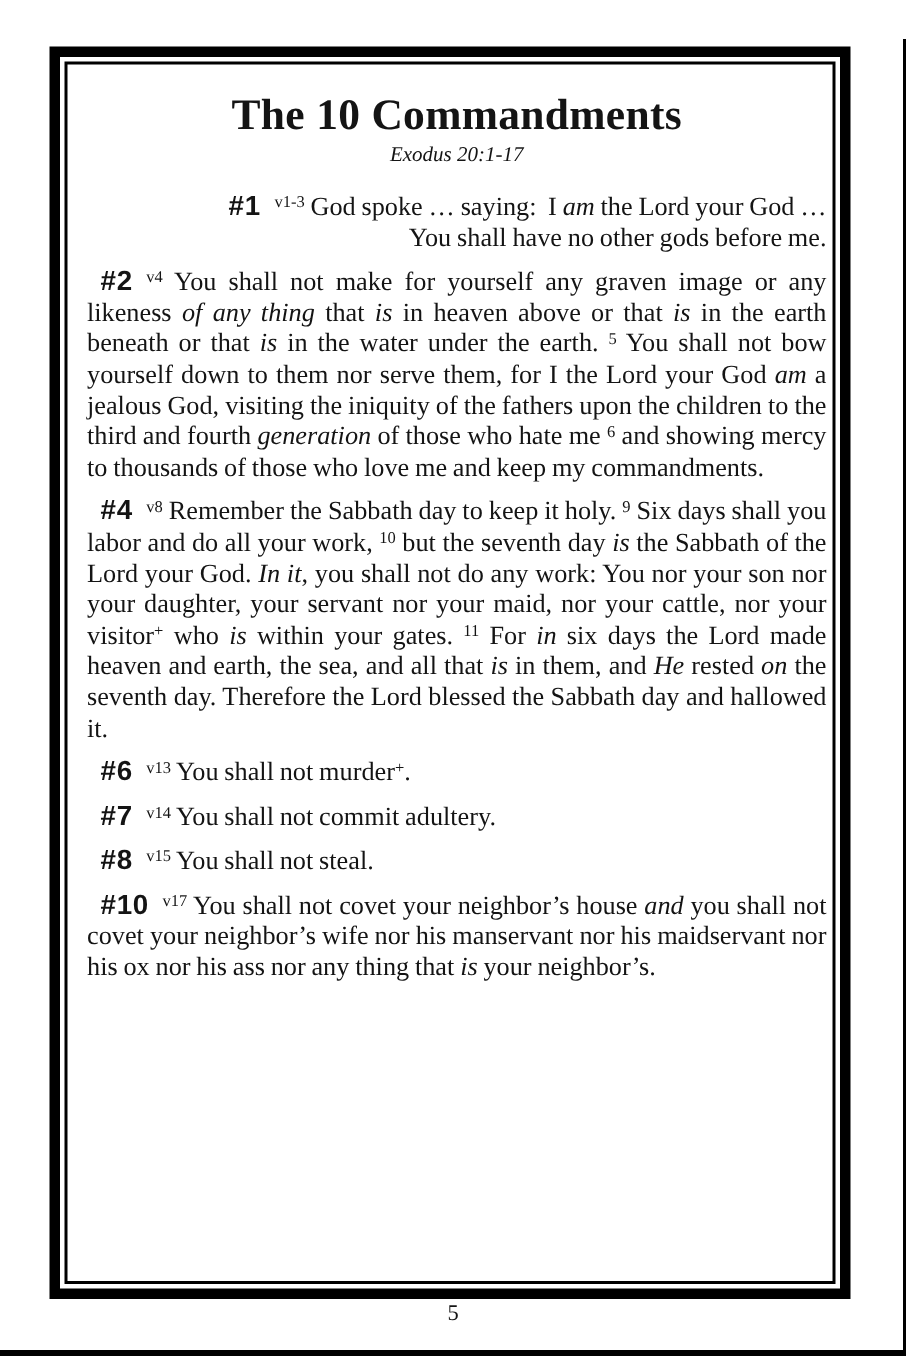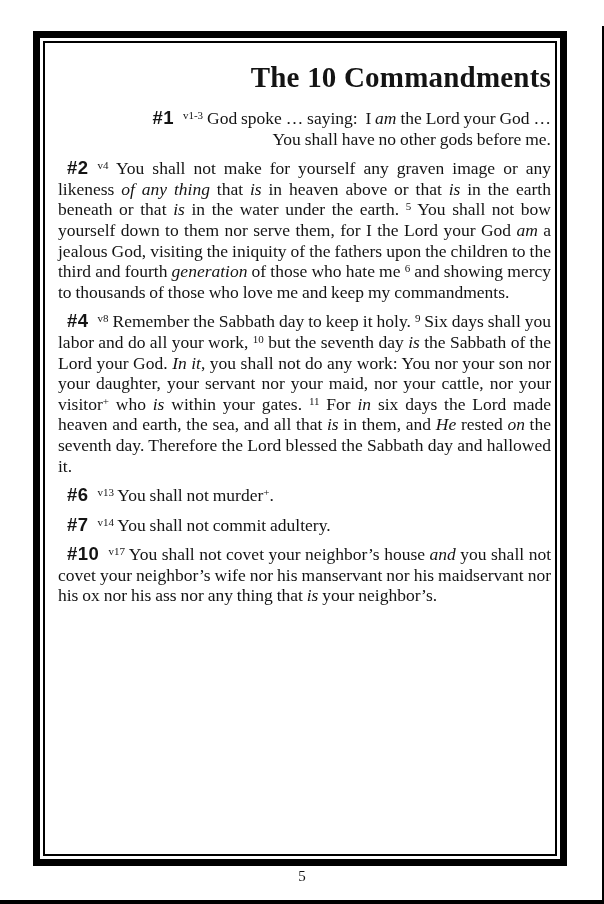--- a/index.html
+++ b/index.html
@@ -22,22 +22,22 @@
   .inner {
     position: absolute;
     left: 3px; top: 3px; right: 3px; bottom: 3px;
     border: 2px solid #000;
     padding: 14px 4px 0 13px;
     overflow: hidden;
   }
   .title {
     font-size: 29px;
     font-weight: bold;
-    text-align: right;
-    margin: 4px 0 14px 0;
+    text-align: center;
+    margin: 4px 0 2px 0;
     letter-spacing: 0.2px;
   }
   .subtitle {
     font-size: 14px;
     font-style: italic;
     text-align: center;
     margin: 0 0 15px 0;
   }
   .cmd {
     font-size: 17.5px;
@@ -86,26 +86,28 @@
     background: #000;
   }
 </style>
 </head>
 <body>
 
 <div class="sheet">
   <div class="frame">
     <div class="inner">
       <div class="title">The 10 Commandments</div>
+      <div class="subtitle">Exodus 20:1-17</div>
       <div>
           <p class="cmd hang"><span class="num">#1</span><span class="sup">v1-3</span><span> God spoke … saying:&nbsp; I </span><span class="it">am</span><span> the Lord your God …</span><br><span>You shall have no other gods before me.</span></p>
           <p class="cmd"><span class="num">#2</span><span class="sup">v4</span><span> You shall not make for yourself any graven image or any likeness </span><span class="it">of any thing</span><span> that </span><span class="it">is</span><span> in heaven above or that </span><span class="it">is</span><span> in the earth beneath or that </span><span class="it">is</span><span> in the water under the earth. </span><span class="sup">5</span><span> You shall not bow yourself down to them nor serve them, for I the Lord your God </span><span class="it">am</span><span> a jealous God, visiting the iniquity of the fathers upon the children to the third and fourth </span><span class="it">generation</span><span> of those who hate me </span><span class="sup">6</span><span> and showing mercy to thousands of those who love me and keep my commandments.</span></p>
           <p class="cmd"><span class="num">#4</span><span class="sup">v8</span><span> Remember the Sabbath day to keep it holy. </span><span class="sup">9</span><span> Six days shall you labor and do all your work, </span><span class="sup">10</span><span> but the seventh day </span><span class="it">is</span><span> the Sabbath of the Lord your God. </span><span class="it">In it</span><span>, you shall not do any work: You nor your son nor your daughter, your servant nor your maid, nor your cattle, nor your visitor</span><span class="sup">+</span><span> who </span><span class="it">is</span><span> within your gates. </span><span class="sup">11</span><span> For </span><span class="it">in</span><span> six days the Lord made heaven and earth, the sea, and all that </span><span class="it">is</span><span> in them, and </span><span class="it">He</span><span> rested </span><span class="it">on</span><span> the seventh day. Therefore the Lord blessed the Sabbath day and hallowed it.</span></p>
           <p class="cmd"><span class="num">#6</span><span class="sup">v13</span><span> You shall not murder</span><span class="sup">+</span><span>.</span></p>
           <p class="cmd"><span class="num">#7</span><span class="sup">v14</span><span> You shall not commit adultery.</span></p>
+          <p class="cmd"><span class="num">#8</span><span class="sup">v15</span><span> You shall not steal.</span></p>
           <p class="cmd"><span class="num">#10</span><span class="sup">v17</span><span> You shall not covet your neighbor’s house </span><span class="it">and</span><span> you shall not covet your neighbor’s wife nor his manservant nor his maidservant nor his ox nor his ass nor any thing that </span><span class="it">is</span><span> your neighbor’s.</span></p>
         </div>
     </div>
   </div>
   <div class="pageno">5</div>
   <div class="scan-edge-bottom"></div>
   <div class="scan-edge-right"></div>
 </div>
 
 </body></html>

